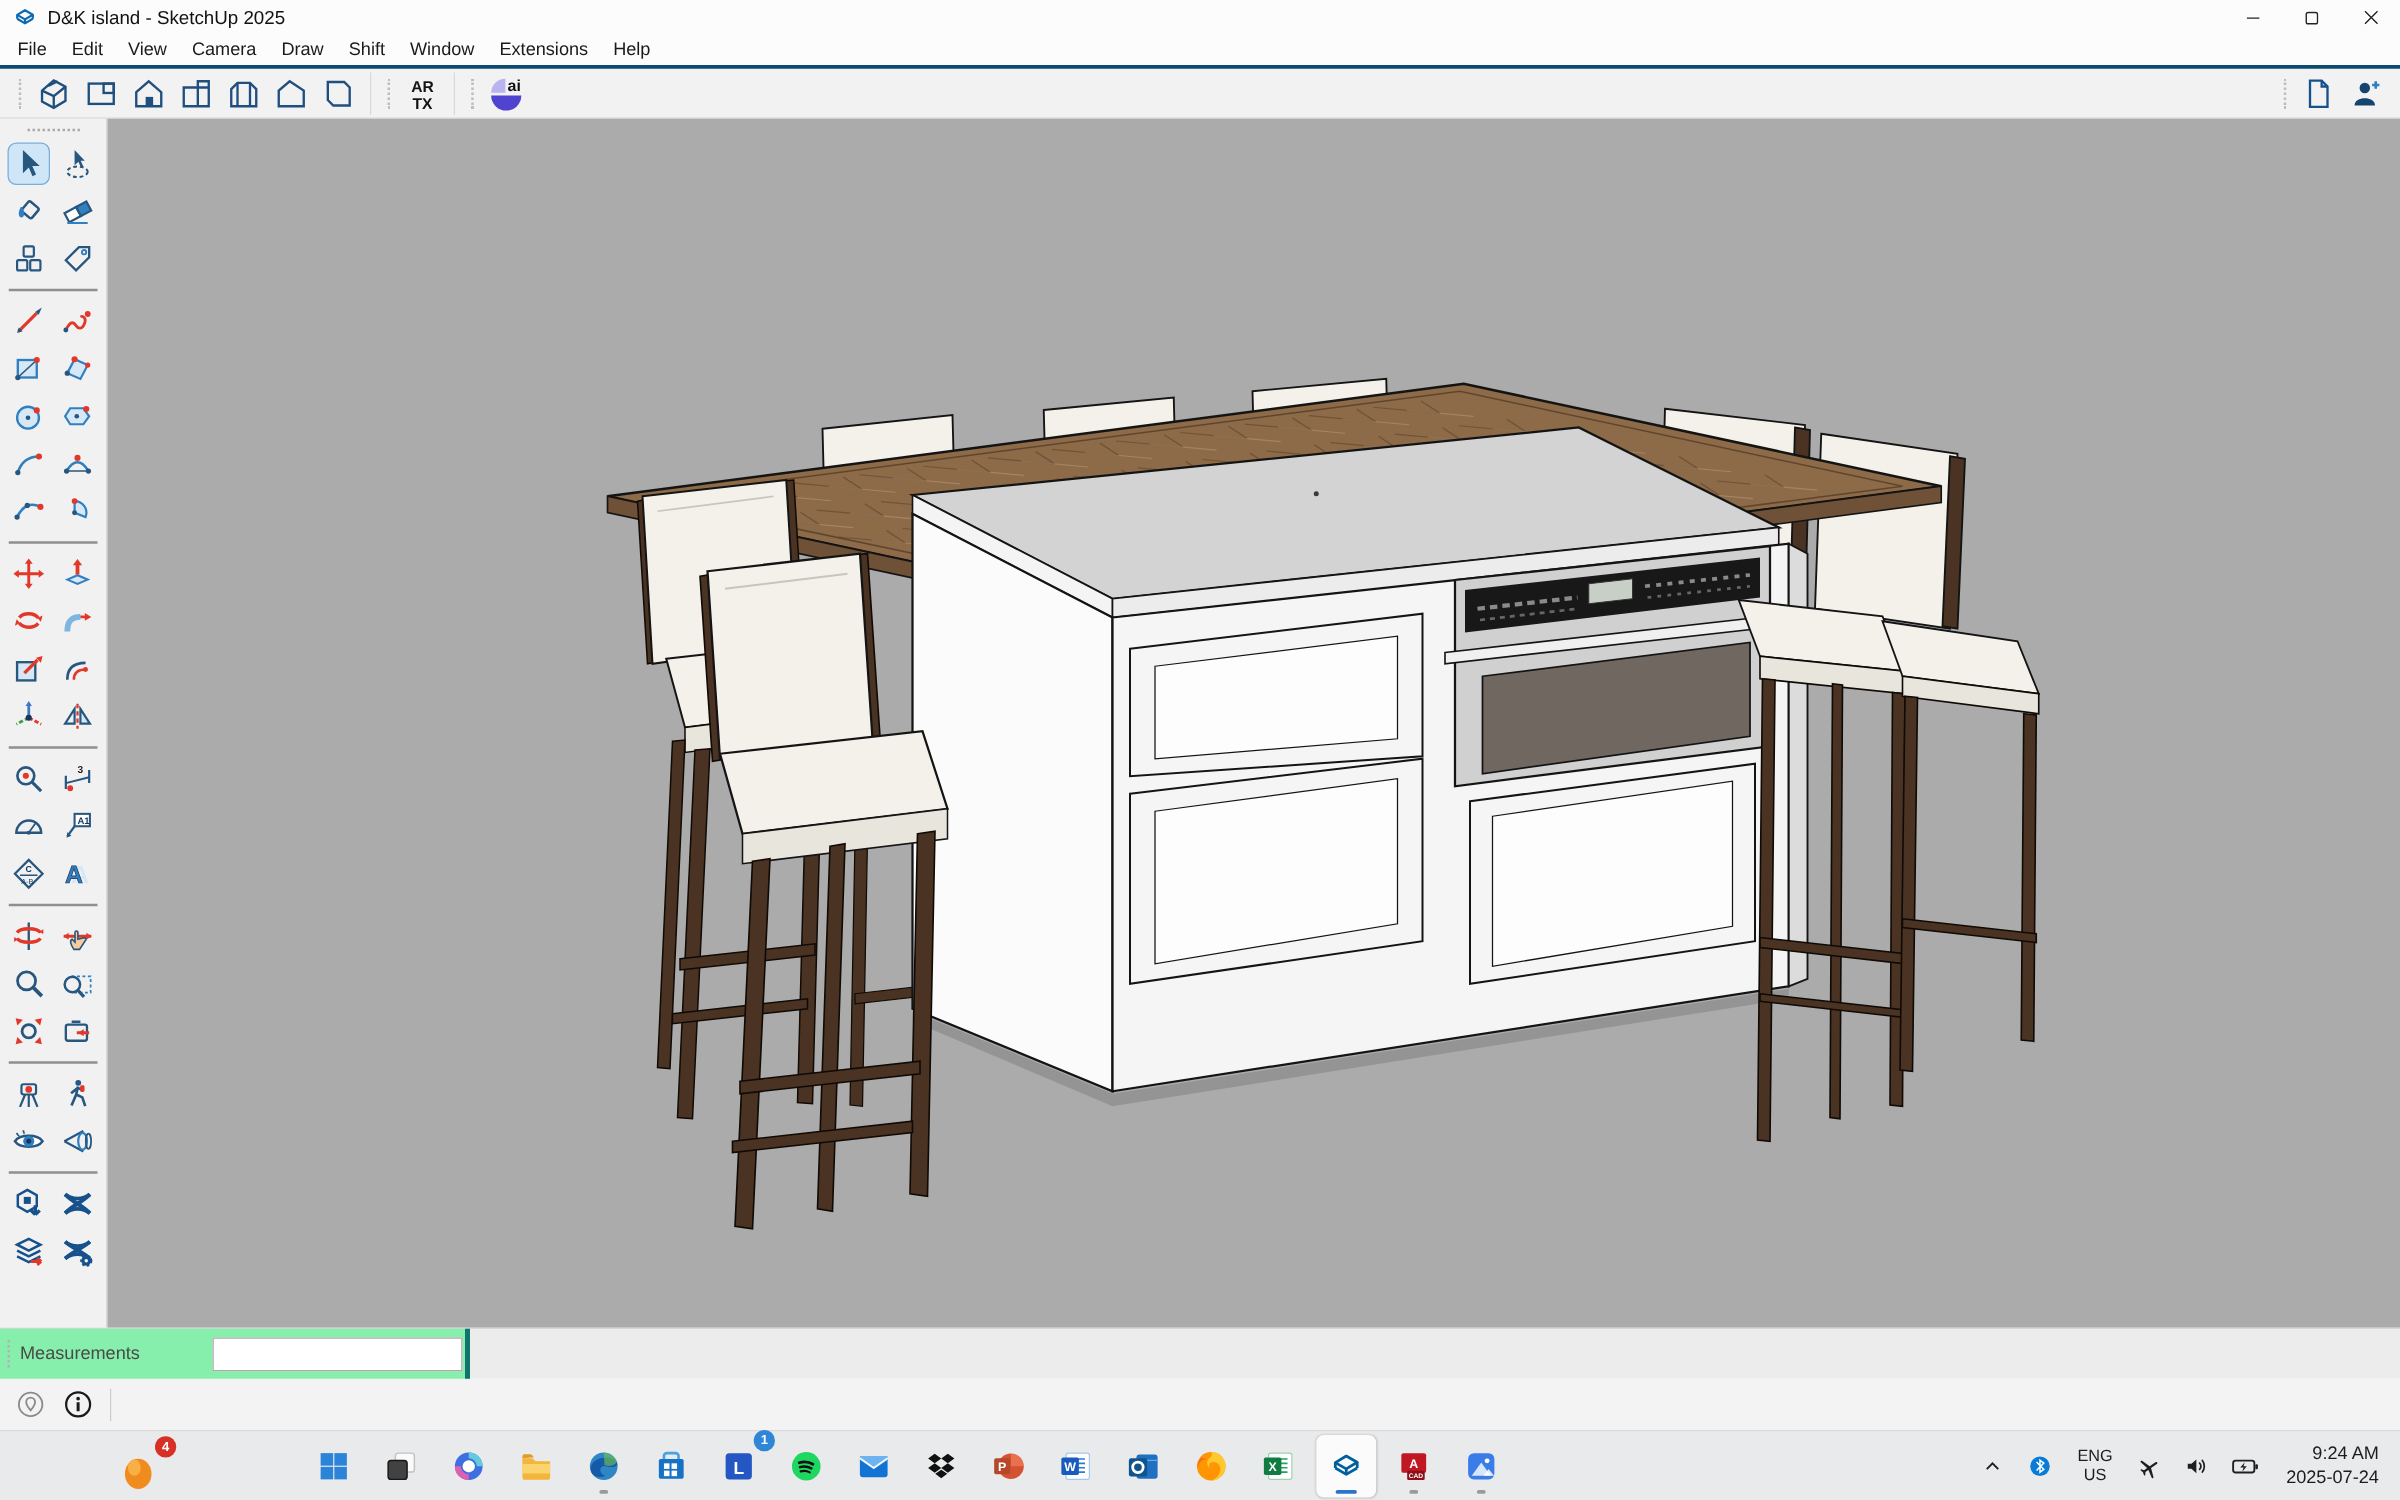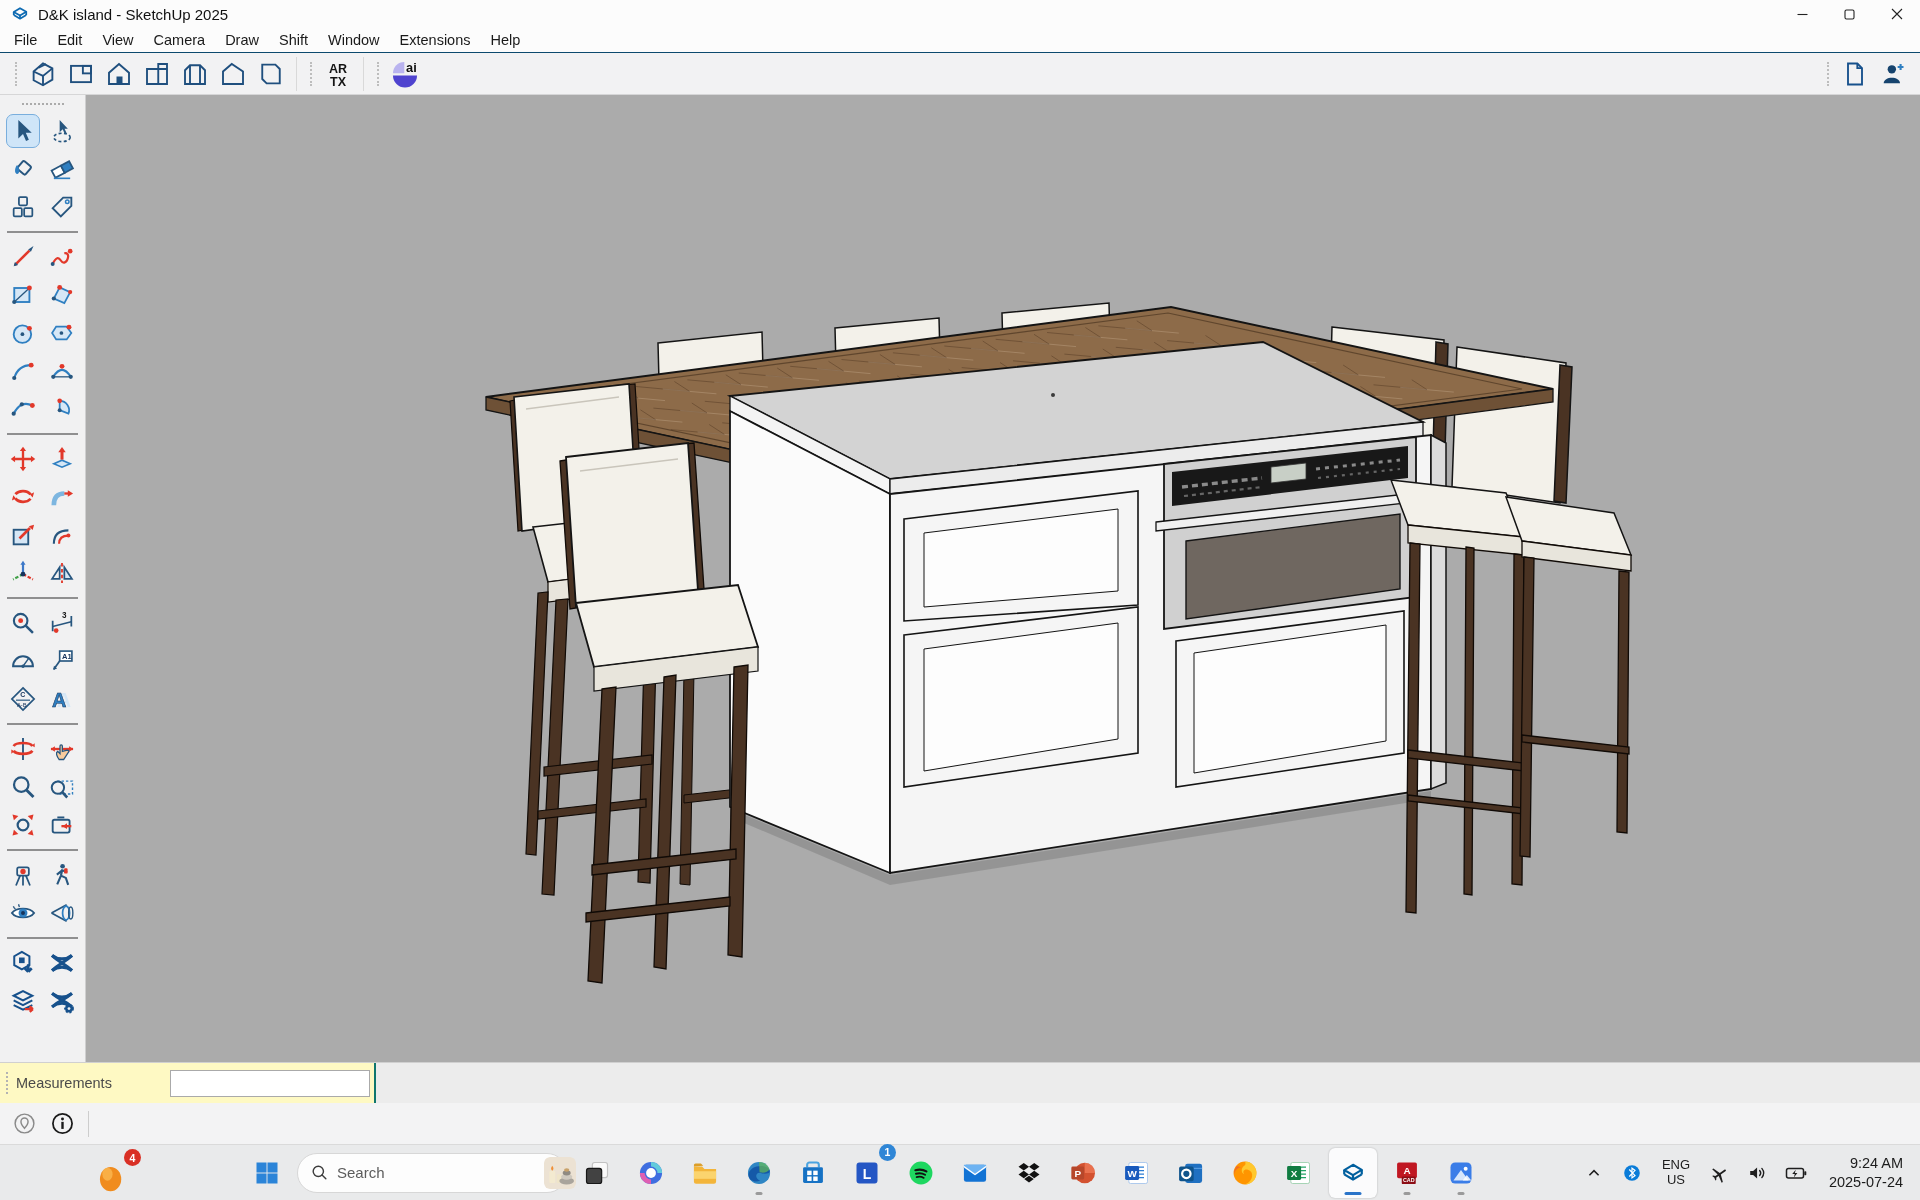--- a/index.html
+++ b/index.html
@@ -12,21 +12,21 @@
   .titlebar .title { font-size:15px; color:#111; }
   .win-controls { margin-left:auto; display:flex; height:100%; }
   .win-btn { width:47px; height:100%; border:none; background:transparent;
     display:flex; align-items:center; justify-content:center; }
 
   .menubar { height:24px; display:flex; align-items:center; background:#fcfcfc;
     font-size:14.5px; color:#1a1a1a; padding-left:4px; }
   .menu-item { padding:2px 10px; border-radius:3px; }
 
   .toolbar { height:43px; background:#f2f2f3; border-bottom:1px solid #d6d6d7;
-    border-top:1px solid #0c4a6e; display:flex; align-items:center; padding:0 8px; }
+    border-top:3px solid #0c4a6e; display:flex; align-items:center; padding:0 8px; }
   .tb-btn { width:38px; height:38px; border:none; background:transparent;
     display:flex; align-items:center; justify-content:center; }
   .tb-grip { height:24px; border-left:2px dotted #bdbdbd; margin:0 7px; }
   .tb-sep { height:34px; border-left:1px solid #d9d9d9; margin:0 6px; }
   .tb-spacer { flex:1; }
 
   
   .main { height:967px; display:flex; position:relative; }
   .palette { width:86px; background:#f1f1f2; border-right:1px solid #cfcfd0;
     padding-top:5px; }
@@ -37,21 +37,21 @@
     justify-content:center; border-radius:7px; border:1.5px solid transparent; }
   .tool.active { background:#cfe5f8; border-color:#79aedd; }
   .pal-div { height:2px; background:#8f8f90; margin:5px 7px; }
 
   .viewport { flex:1; position:relative; background:var(--canvas,#ababab); }
   .viewport svg.scene { position:absolute; left:0; top:0; }
 
   
   .measurebar { height:41px; background:#ececec; border-top:1px solid #d0d0d0;
     display:flex; align-items:stretch; }
-  .measure-panel { width:376px; background:#fef9c3; border-right:2px solid #0f766e;
+  .measure-panel { width:376px; background:#86efac; border-right:4px solid #0f766e;
     display:flex; align-items:center; }
   .measure-grip { height:22px; border-left:2px dotted #b3b3b3; margin:0 8px 0 6px; }
   .measure-label { font-size:14.5px; color:#4a4a4a; }
   .measure-input { width:200px; height:27px; margin-left:58px; border:1px solid #aaa;
     background:#fff; font-size:14px; padding:0 6px; font-family:"Liberation Sans",sans-serif; }
 
   .statusbar { height:41px; background:#f3f3f4; display:flex; align-items:center;
     font-size:15px; color:#2d2d2d; padding-left:10px; }
   .status-icons { display:flex; gap:10px; align-items:center; }
   .status-sep { height:26px; border-left:1px solid #cdcdcd; margin:0 12px; }
@@ -764,39 +764,20 @@
     <button class="task-btn" id="start-btn" title="Start">
         <svg width="28" height="28" viewBox="0 0 24 24">
           <g fill="#2b84d8">
             <rect x="3" y="3" width="8.6" height="8.6"></rect>
             <rect x="12.4" y="3" width="8.6" height="8.6"></rect>
             <rect x="3" y="12.4" width="8.6" height="8.6"></rect>
             <rect x="12.4" y="12.4" width="8.6" height="8.6"></rect>
           </g>
         </svg>
       </button>
-    <div class="searchbox">
-      <span id="search-glass" style="display:flex">
-          <svg width="19" height="19" viewBox="0 0 24 24">
-            <circle cx="10.5" cy="10.5" r="6.5" fill="none" stroke="#3c3c3c" stroke-width="1.8"></circle>
-            <path d="M15.2 15.2 L20 20" stroke="#3c3c3c" stroke-width="1.8" stroke-linecap="round"></path>
-          </svg>
-        </span>
-      <input placeholder="Search" style="">
-      <span class="spa-thumb" id="spa-thumb"><svg width="32" height="32" viewBox="0 0 24 24">
-            <rect x="0" y="0" width="24" height="24" rx="4" fill="#ece2d3"></rect>
-            <rect x="4" y="10.5" width="4.5" height="9" rx="0.8" fill="#f3ead0"></rect>
-            <rect x="9.5" y="13" width="4" height="6.5" rx="0.8" fill="#efe5c9"></rect>
-            <path d="M6.2 6.5 q1.8 2.2 0 3.8 q-1.8-1.6 0-3.8 Z" fill="#f09038"></path>
-            <ellipse cx="17" cy="18" rx="5.5" ry="2.6" fill="#a9a49c"></ellipse>
-            <ellipse cx="17" cy="14.8" rx="4.2" ry="2.2" fill="#cfc9bf"></ellipse>
-            <ellipse cx="17" cy="12" rx="3" ry="1.8" fill="#8f8a82"></ellipse>
-            <ellipse cx="17" cy="9.7" rx="2" ry="1.3" fill="#c9a26b"></ellipse>
-          </svg></span>
-    </div>
     <span id="task-apps" style="display:flex;align-items:center;gap:6px">
         <button class="task-btn" title="Task View">
           <svg width="28" height="28" viewBox="0 0 24 24">
             <rect x="8" y="3" width="13" height="13" rx="2" fill="#fafafa" stroke="#c2c2c2"></rect>
             <rect x="3" y="8" width="13" height="13" rx="2" fill="#424242" stroke="#171717"></rect>
           </svg>
         </button>
         <button class="task-btn" title="Copilot">
           <svg width="28" height="28" viewBox="0 0 24 24">
             <circle cx="12" cy="12" r="9.5" fill="#3f6ee0"></circle>

